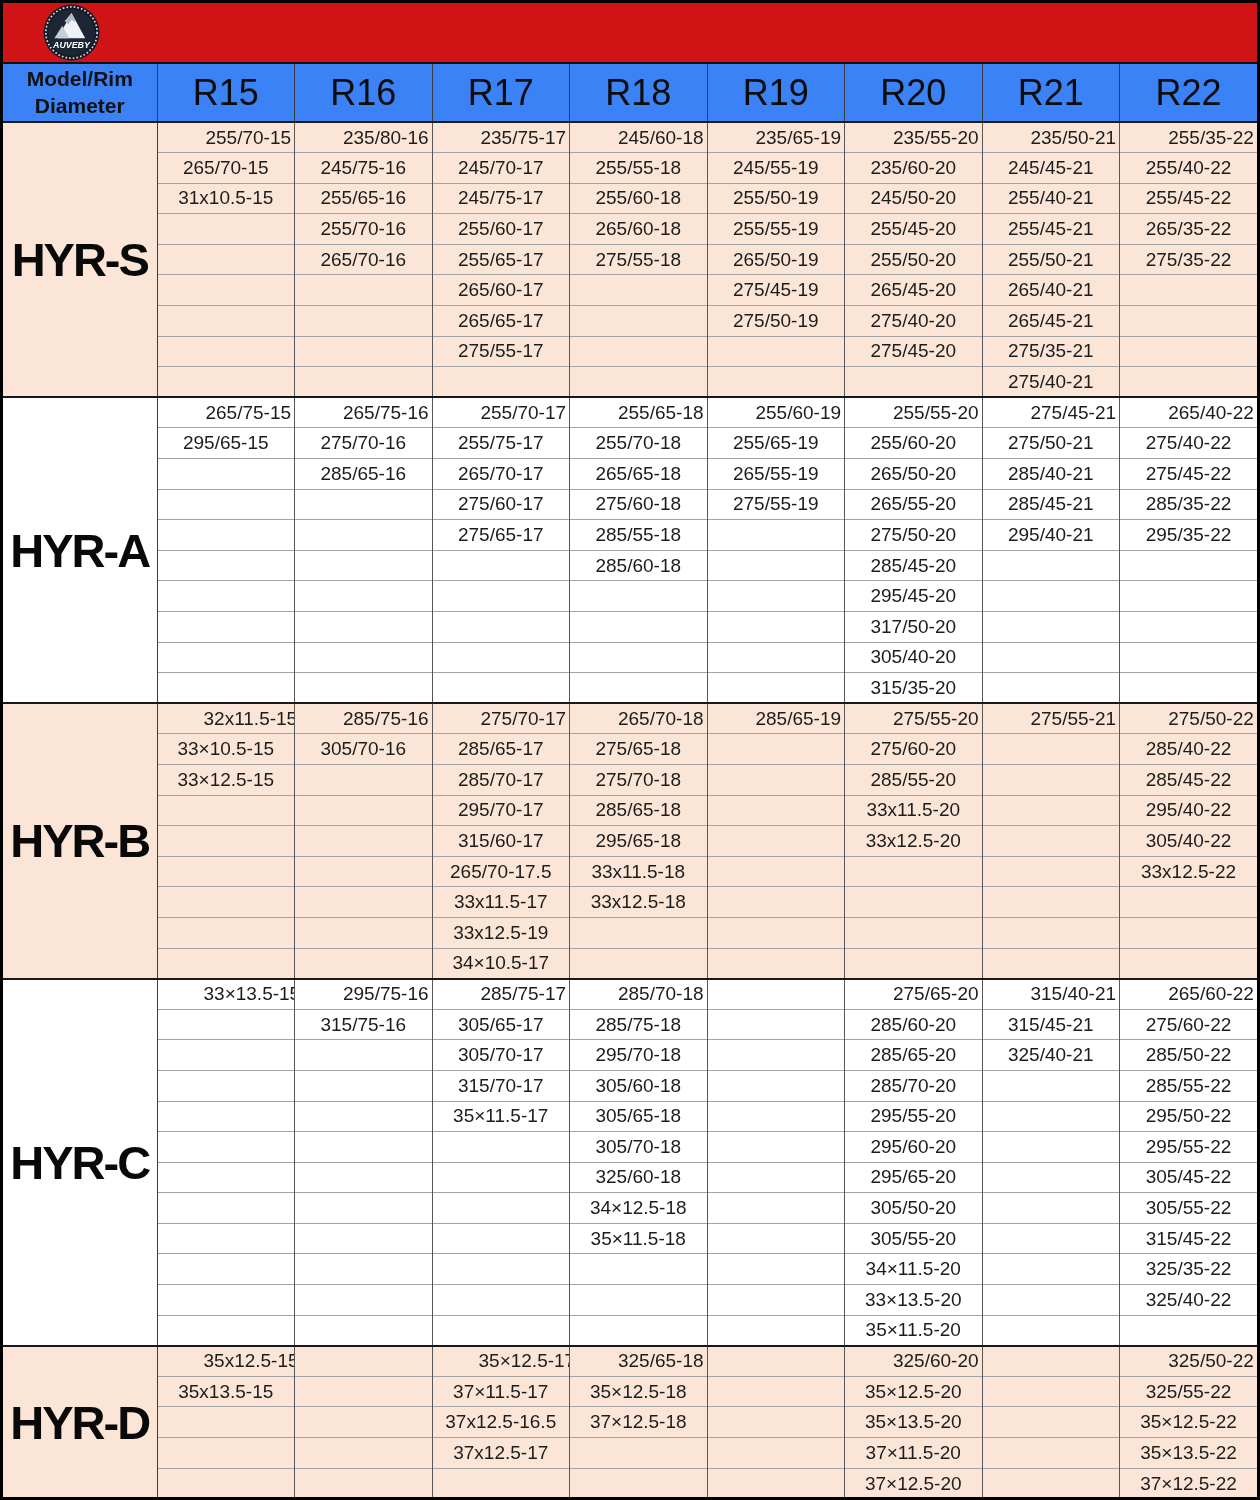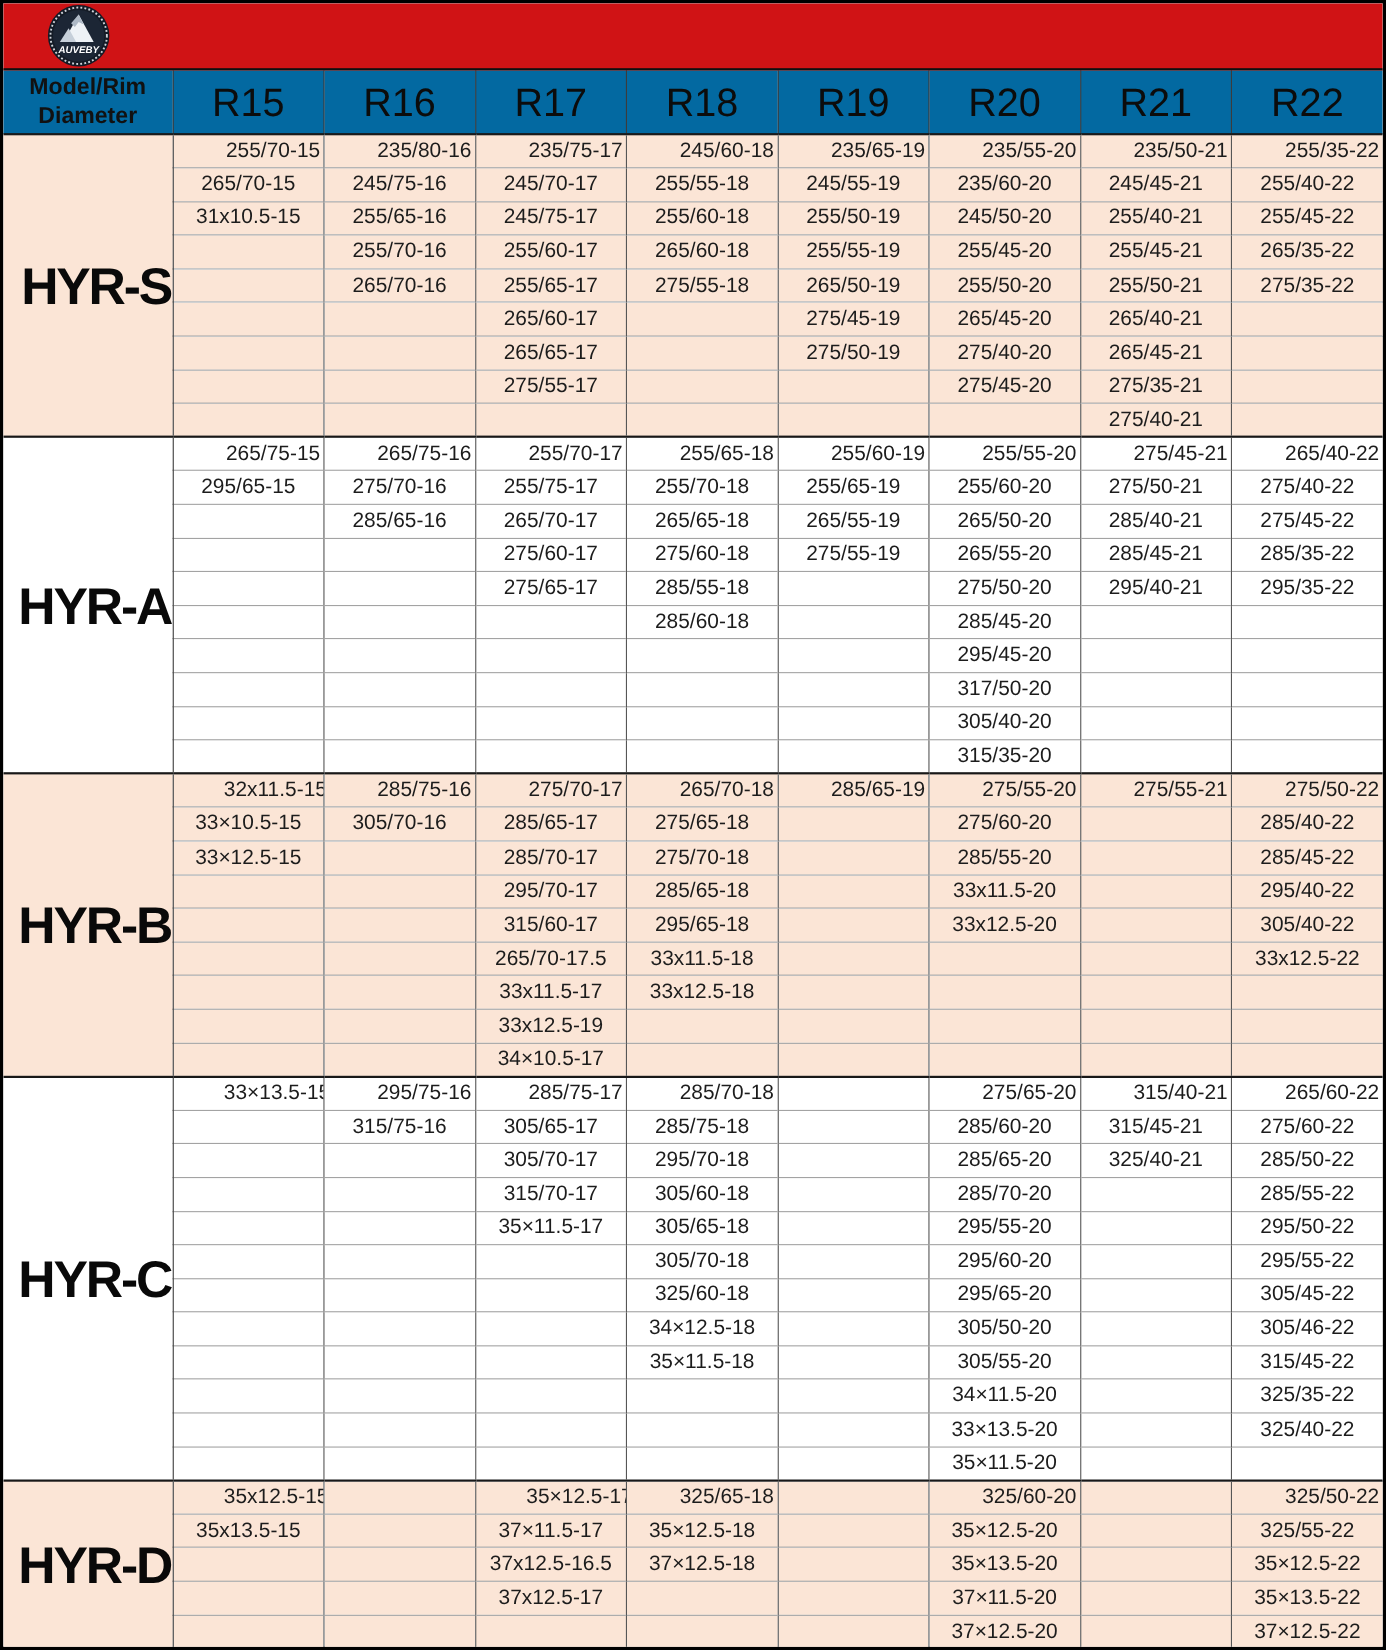--- a/index.html
+++ b/index.html
@@ -6,28 +6,28 @@
   body{width:1260px;height:1500px;font-family:"Liberation Sans",sans-serif;}
   .page{width:1260px;height:1500px;box-sizing:border-box;border:3px solid #000;background:#fff;overflow:hidden;}
 
   
   .banner{height:59px;background:#d01315;position:relative;display:flex;align-items:center;justify-content:flex-start;border-bottom:2px solid #101010;}
   .banner h1{margin:0;color:#fff;font-size:44px;font-weight:bold;letter-spacing:-0.5px;white-space:nowrap;}
   .logo{position:absolute;left:40px;top:1px;width:57px;height:57px;}
 
   
   table{border-collapse:collapse;table-layout:fixed;width:100%;}
-  thead th{height:55px;background:#0369a1;vertical-align:middle;border-bottom:2.5px solid #1a1a1a;margin-top:24px;}
+  thead th{height:55px;background:#3b82f6;vertical-align:middle;border-bottom:2.5px solid #1a1a1a;margin-top:24px;}
   th.corner{font-size:21px;font-weight:600;line-height:1.25;color:#111;border-right:1.5px solid #3c3c3c;}
   th.rim{font-size:36px;font-weight:normal;color:#0c0c0c;border-left:1.5px solid #3c3c3c;}
   tbody tr{height:30.6px;}
   td.size{font-size:19px;color:#1c1c1c;text-align:center;vertical-align:middle;
           border-left:1.5px solid #565656;border-top:1px solid #a3a3a3;white-space:nowrap;overflow:hidden;}
   tr.sec-start td.size{border-top:2.5px solid #181818;padding-left:46px;}
-  th.model{font-size:47px;font-weight:bold;letter-spacing:-2px;color:#090909;text-align:right;vertical-align:middle;
+  th.model{font-size:47px;font-weight:bold;letter-spacing:-2px;color:#090909;text-align:center;vertical-align:middle;
            border-right:1.5px solid #3c3c3c;border-top:2.5px solid #181818;}
   .shaded{background:#fbe5d6;}
   .plain{background:#ffffff;}
 </style>
 </head>
 <body>
 
 <div class="page">
 
   <div class="banner">
@@ -426,21 +426,21 @@
           <td class="size plain">305/45-22</td>
         </tr>
         <tr>
           <td class="size plain"></td>
           <td class="size plain"></td>
           <td class="size plain"></td>
           <td class="size plain">34×12.5-18</td>
           <td class="size plain"></td>
           <td class="size plain">305/50-20</td>
           <td class="size plain"></td>
-          <td class="size plain">305/46-22</td>
+          <td class="size plain">305/55-22</td>
         </tr>
         <tr>
           <td class="size plain"></td>
           <td class="size plain"></td>
           <td class="size plain"></td>
           <td class="size plain">35×11.5-18</td>
           <td class="size plain"></td>
           <td class="size plain">305/55-20</td>
           <td class="size plain"></td>
           <td class="size plain">315/45-22</td>

